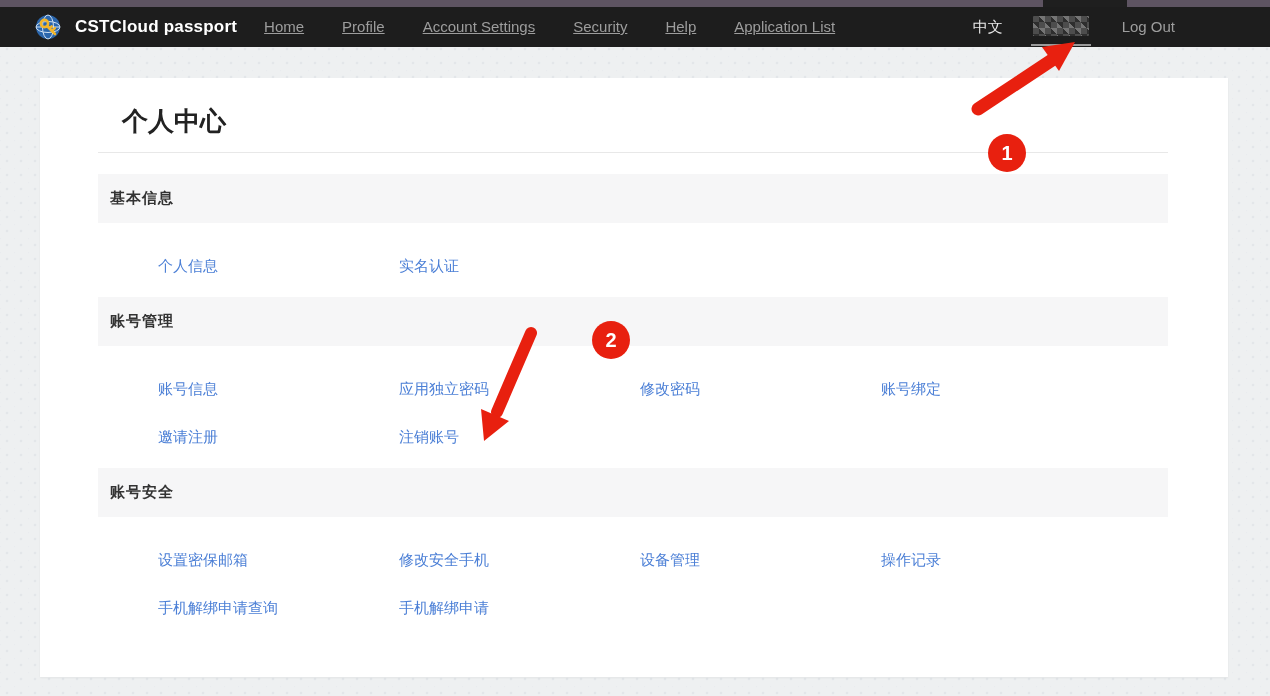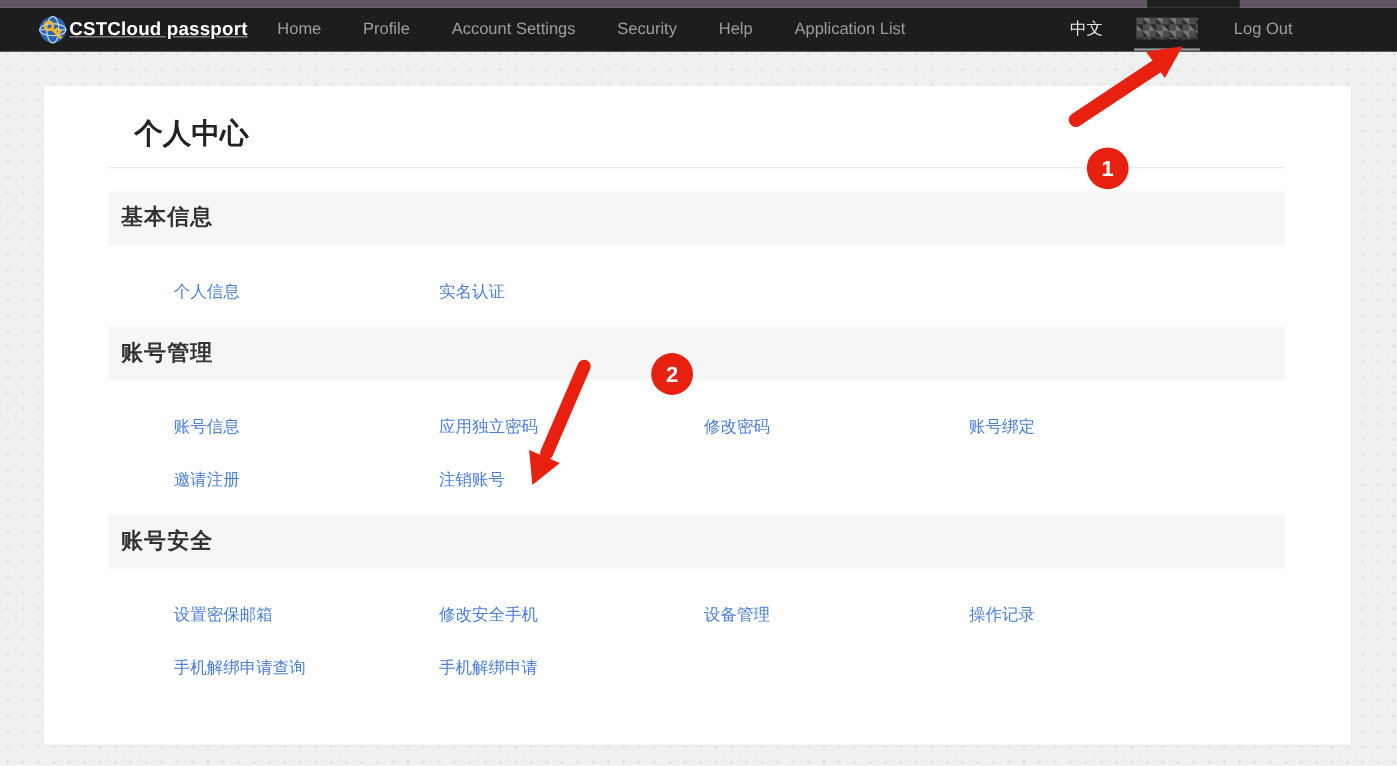--- a/index.html
+++ b/index.html
@@ -17,23 +17,23 @@
   
   .top-strip { position:absolute; left:0; top:0; width:1270px; height:7px; background:#5e5462; }
   .strip-notch { position:absolute; left:1043px; top:0; width:84px; height:7px; background:#1f1f1f; }
 
   
   .navbar {
     position:absolute; left:0; top:7px; width:1270px; height:40px;
     background:#1d1d1d; display:flex; align-items:center;
     padding:0 76px 0 35px; color:#9d9d9d;
   }
-  .brand { display:flex; align-items:center; gap:2px; margin-right:8px;text-decoration:underline; }
+  .brand { display:flex; align-items:center; gap:14px; margin-right:8px; }
   .brand-text { color:#fff; font-weight:700; font-size:17px; letter-spacing:.2px; white-space:nowrap; }
-  .nav-links { display:flex; list-style:none; align-items:center; height:38px; }
+  .nav-links { display:flex; list-style:none; align-items:center; height:38px;text-decoration:underline; }
   .nav-links a {
     display:block; padding:0 19px; line-height:40px; font-size:15px;
     color:#9d9d9d; text-decoration:none; white-space:nowrap;
   }
   .nav-right { margin-left:auto; display:flex; align-items:center; height:40px;justify-content:space-between; }
   .lang-link { color:#e8e8e8 !important; }
   .user-item { position:relative; margin:0 14px; padding-bottom:2px; }
   .user-blur {
     width:56px; height:20px; border-radius:1px;
     background:
@@ -47,21 +47,21 @@
   .card {
     position:absolute; left:40px; top:78px; width:1188px; height:599px;
     background:#ffffff; box-shadow:0 1px 2px rgba(0,0,0,.05);
   }
   .card-inner { padding:26px 60px 0 58px; }
   .page-title { margin-left:24px; font-size:26px; line-height:34px; font-weight:700; color:#222; }
   .title-divider { height:1px; background:#e8e8e8; margin-top:14px; }
   .section-band {
     height:49px; line-height:49px; background:#f6f6f7; padding-left:12px; margin-top:21px;
     font-family:"Liberation Serif","DejaVu Serif",serif;
-    font-size:20px; font-weight:600; color:#333; letter-spacing:1px;
+    font-size:15px; font-weight:600; color:#333; letter-spacing:1px;
   }
   .links-row { display:grid; grid-template-columns:repeat(4,241px); padding-left:60px; margin-top:33px; }
   .links-row.second { margin-top:28px; }
   .links-row a { font-size:15px; line-height:20px; color:#4b7fd6; text-decoration:none; }
 
   
   .overlay { position:absolute; left:0; top:0; width:1270px; height:696px; pointer-events:none; z-index:50; }
   .badge-num {
     font-family:"Liberation Sans","DejaVu Sans",sans-serif;
     font-size:20px; font-weight:700; fill:#ffffff; text-anchor:middle;

